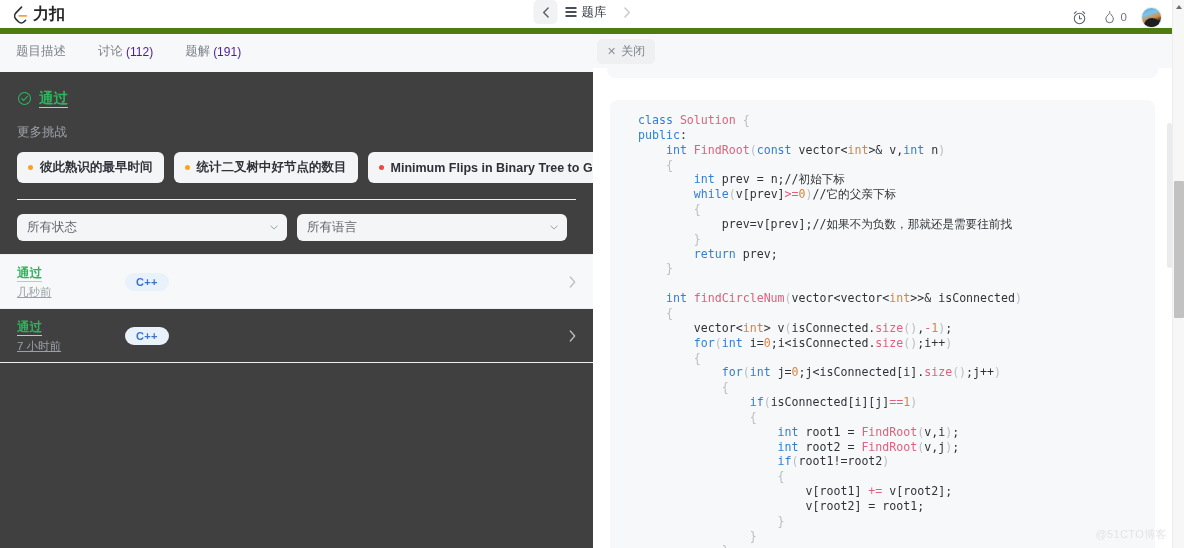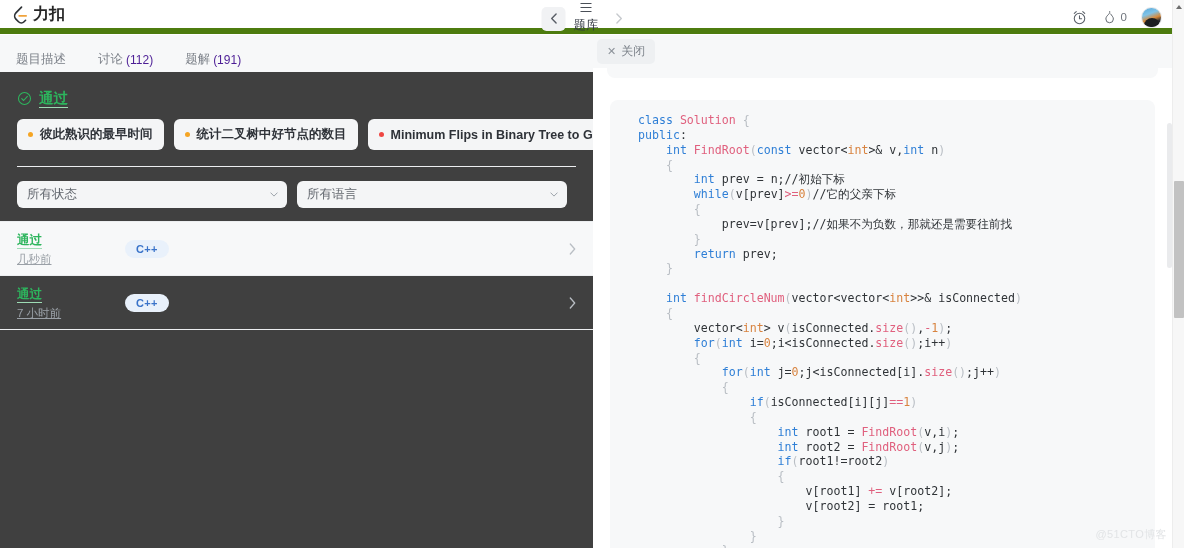--- a/index.html
+++ b/index.html
@@ -35,21 +35,21 @@
   .nav-arrow {
     width: 24px; height: 24px; border-radius: 5px;
     display: flex; align-items: center; justify-content: center;
     color: #8a8f97; font-size: 13px;
   }
   .nav-arrow.boxed { background: #f1f2f4; color: #595e66; }
   .nav-arrow.dim { color: #c6c9cd; }
   .nav-pill {
     display: flex; align-items: center; gap: 5px;
     padding: 3px 8px; border-radius: 5px;
-    color: #333942; font-size: 12.5px; flex-direction: column;
+    color: #333942; font-size: 12.5px;
   }
   .hamburger { display: inline-flex; flex-direction: column; gap: 2.5px; }
   .hamburger i { display:block; width: 11px; height: 1.4px; background: #4a4f57; }
 
   .header-right {
     position: absolute; right: 10px; top: 0; height: 34px;
     display: flex; align-items: center; gap: 14px;
   }
   .hdr-icon { display: flex; align-items: center; gap: 4px; color: #5b6169; }
   .streak-count { font-size: 11.5px; color: #70757d; }
@@ -63,21 +63,21 @@
     content:""; position:absolute; left:2px; bottom:0; width:16px; height:9px;
     background:#1c1e21; border-radius: 50% 50% 0 0 / 90% 90% 0 0;
   }
 
   
   .left-panel {
     position: absolute; left: 0; top: 35px; width: 593px; height: 513px;
     background: #f7f8f9;
   }
   .tabbar {
-    height: 33px; display: flex; align-items: flex-end;
+    height: 33px; display: flex; align-items: center;
     background: #f7f8f9; position: relative;
   }
   .tab {
     display: flex; align-items: center; padding: 0 16px;
     font-size: 12.5px; color: #7a7f87; white-space: nowrap;
   }
   .tab .cnt { color: #4c1d95; margin-left: 3px; font-size: 12px; }
   .tab.active {
     background: #ffffff; color: #2b2f36; font-weight: 600;
     border-radius: 6px 6px 0 0;
@@ -286,20 +286,21 @@
     <div class="panel-body">
 
       <div class="status-line">
         <svg width="15" height="15" viewBox="0 0 24 24">
           <circle cx="12" cy="12" r="9.6" fill="none" stroke="#2db55d" stroke-width="1.7"></circle>
           <path d="M7.6 12.2l3 3 6-6.6" fill="none" stroke="#2db55d" stroke-width="1.7" stroke-linecap="round" stroke-linejoin="round"></path>
         </svg>
         <span class="status-text">通过</span>
       </div>
 
+      <div class="more-title">更多挑战</div>
 
       <div class="chal-row">
         <div class="chal">
           <span class="dot" style="background:#f5a524"></span>
           <span>彼此熟识的最早时间</span>
         </div>
         <div class="chal">
           <span class="dot" style="background:#f5a524"></span>
           <span>统计二叉树中好节点的数目</span>
         </div>

